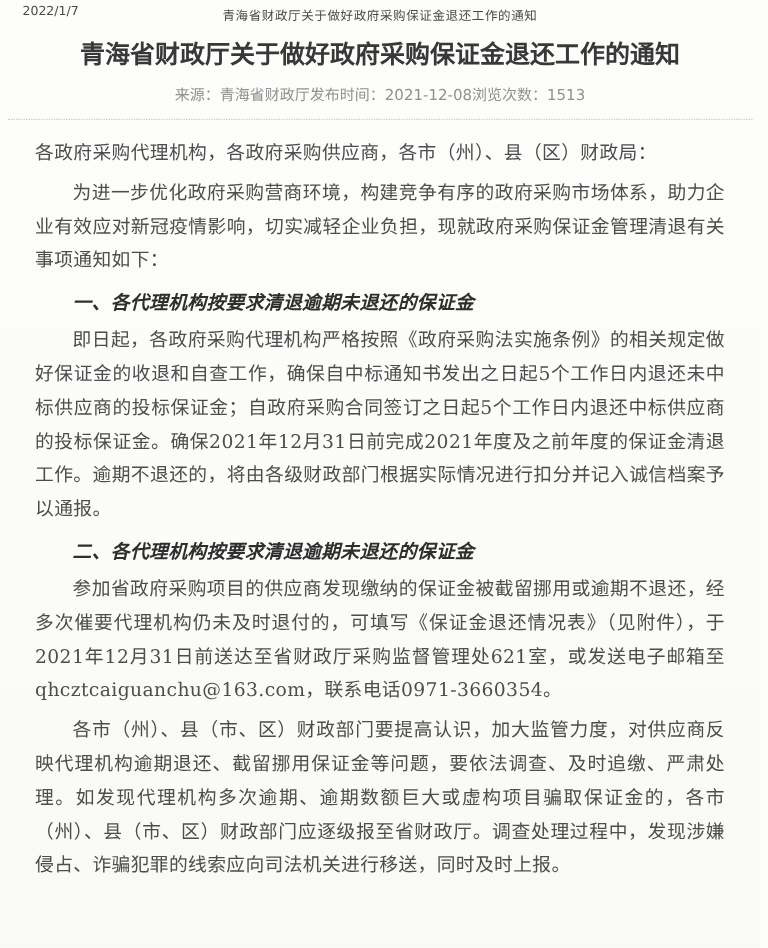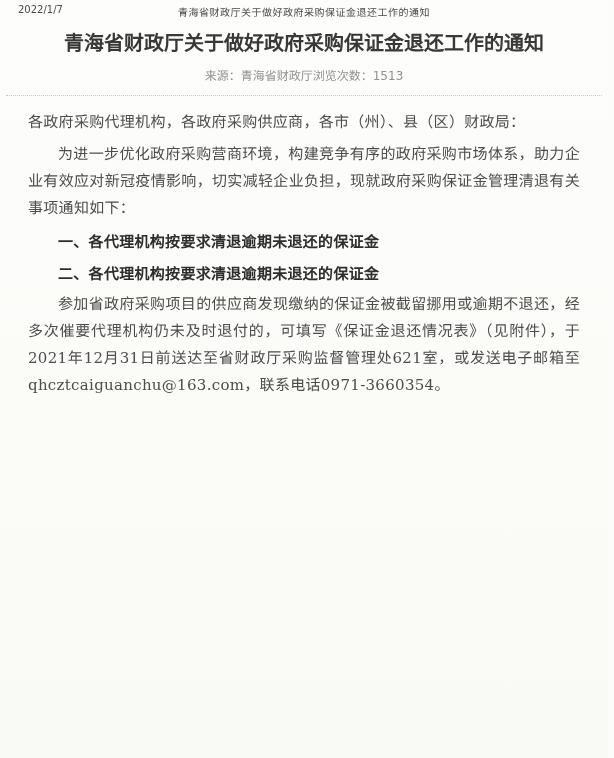--- a/index.html
+++ b/index.html
@@ -78,48 +78,52 @@
     text-indent: 0;
   }
   .section-heading {
     font-family: "DejaVu Sans", sans-serif;
     font-size: 15px;
     font-weight: bold;
     line-height: 24px;
     color: #2e2e2e;
     text-indent: 2em;
     margin: 8px 0 5px 0;
+    font-style: italic;
   }
 </style>
 </head>
 <body>
 
 <div class="page">
 
   <div class="print-header">
     <span class="ph-date">2022/1/7</span>
     <span class="ph-title">青海省财政厅关于做好政府采购保证金退还工作的通知</span>
   </div>
 
   <h1 class="article-title">青海省财政厅关于做好政府采购保证金退还工作的通知</h1>
 
   <div class="meta-row">
     <span>来源：青海省财政厅</span>
+    <span>发布时间：2021-12-08</span>
     <span>浏览次数：1513</span>
   </div>
 
   <div class="divider"></div>
 
   <div class="content">
 
     <p class="salutation">各政府采购代理机构，各政府采购供应商，各市（州）、县（区）财政局：</p>
 
     <p>为进一步优化政府采购营商环境，构建竞争有序的政府采购市场体系，助力企业有效应对新冠疫情影响，切实减轻企业负担，现就政府采购保证金管理清退有关事项通知如下：</p>
 
     <h2 class="section-heading">一、各代理机构按要求清退逾期未退还的保证金</h2>
+    <p>即日起，各政府采购代理机构严格按照《政府采购法实施条例》的相关规定做好保证金的收退和自查工作，确保自中标通知书发出之日起5个工作日内退还未中标供应商的投标保证金；自政府采购合同签订之日起5个工作日内退还中标供应商的投标保证金。确保2021年12月31日前完成2021年度及之前年度的保证金清退工作。逾期不退还的，将由各级财政部门根据实际情况进行扣分并记入诚信档案予以通报。</p>
 
     <h2 class="section-heading">二、各代理机构按要求清退逾期未退还的保证金</h2>
     <p>参加省政府采购项目的供应商发现缴纳的保证金被截留挪用或逾期不退还，经多次催要代理机构仍未及时退付的，可填写《保证金退还情况表》（见附件），于2021年12月31日前送达至省财政厅采购监督管理处621室，或发送电子邮箱至qhcztcaiguanchu@163.com，联系电话0971-3660354。</p>
 
+    <p>各市（州）、县（市、区）财政部门要提高认识，加大监管力度，对供应商反映代理机构逾期退还、截留挪用保证金等问题，要依法调查、及时追缴、严肃处理。如发现代理机构多次逾期、逾期数额巨大或虚构项目骗取保证金的，各市（州）、县（市、区）财政部门应逐级报至省财政厅。调查处理过程中，发现涉嫌侵占、诈骗犯罪的线索应向司法机关进行移送，同时及时上报。</p>
 
   </div>
 
 </div>
 
 </body></html>

